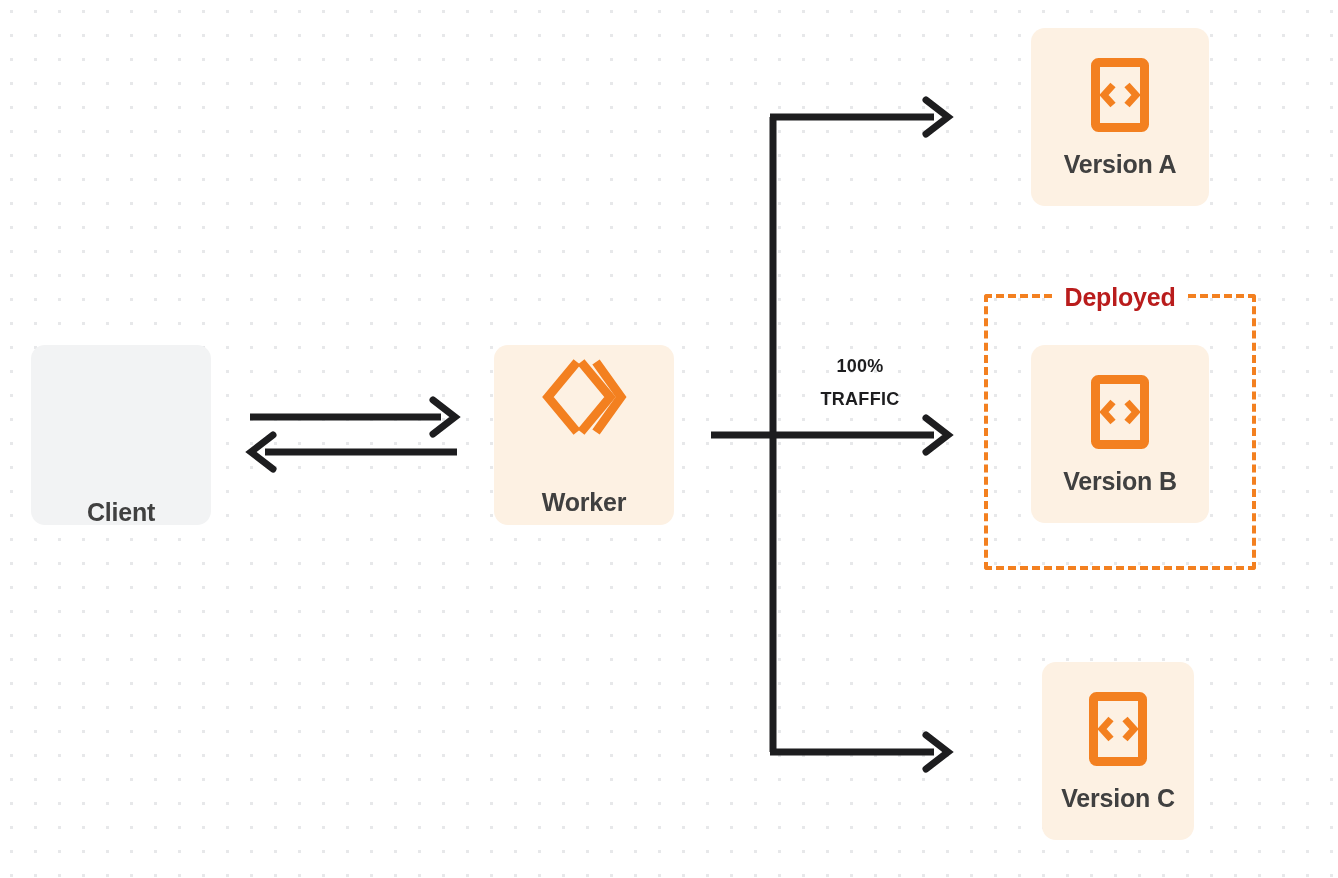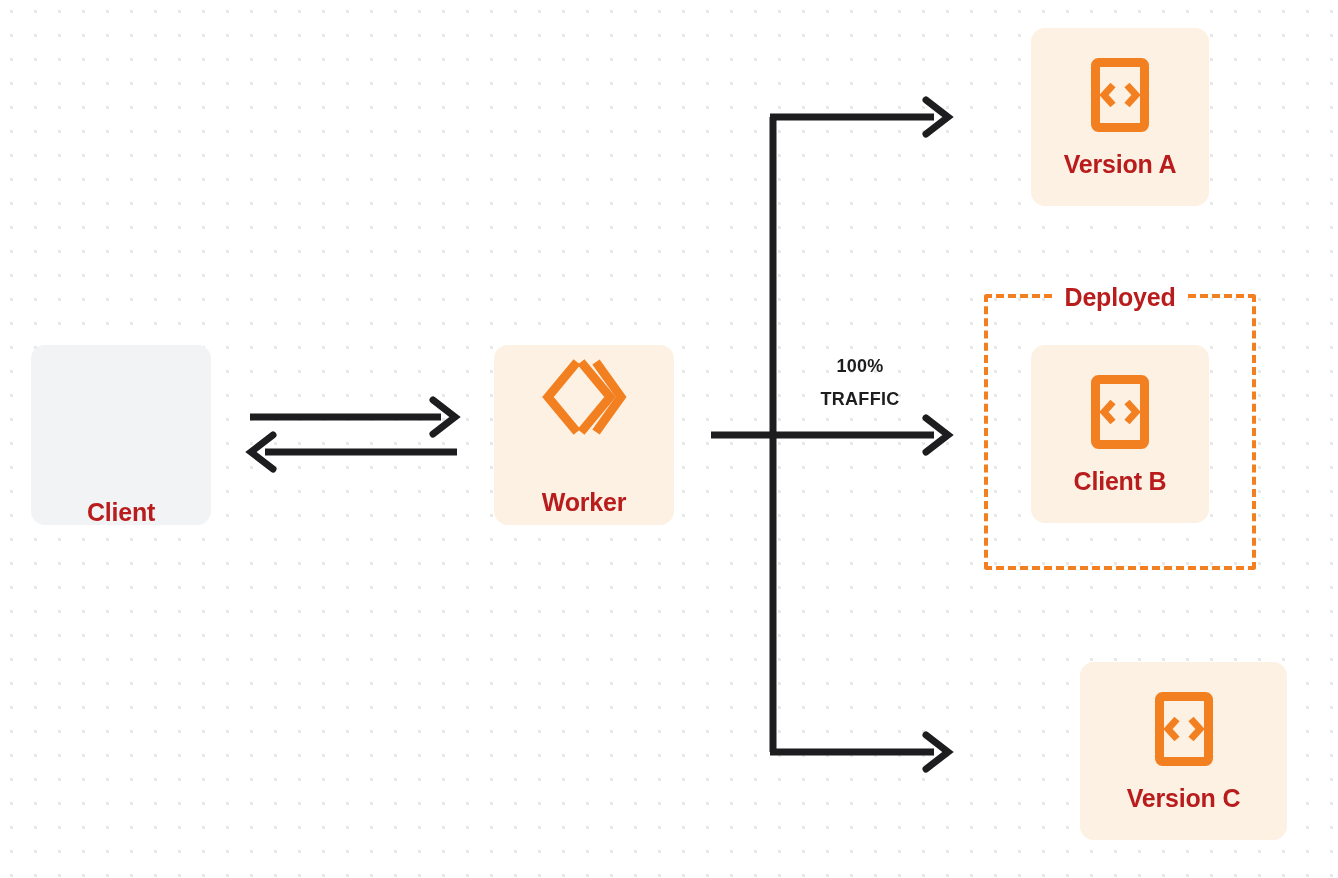--- a/index.html
+++ b/index.html
@@ -45,21 +45,21 @@
     justify-content: flex-end;
   }
 
   .node-tinted {
     background: #fdf1e3;
   }
 
   .node-label {
     font-size: 25px;
     font-weight: 700;
-    color: #b91c1c;
+    color: #404040;
     letter-spacing: -0.2px;
     line-height: 1;
     text-align: center;
   }
 
   .node-icon {
     display: block;
   }
 
   .worker-icon-wrap {
@@ -186,24 +186,24 @@
   </div>
 
   <div class="node node-tinted" style="left:1031px; top:345px; width:178px; height:178px;">
     <div class="version-icon-wrap">
       <svg class="node-icon" width="58" height="74" viewBox="0 0 58 74" xmlns="http://www.w3.org/2000/svg">
         <rect x="4.5" y="4.5" width="49" height="65" rx="3" ry="3" fill="none" stroke="#f38020" stroke-width="9"></rect>
         <path d="M 22 27 L 13 37 L 22 47" fill="none" stroke="#f38020" stroke-width="7" stroke-linecap="butt" stroke-linejoin="miter"></path>
         <path d="M 36 27 L 45 37 L 36 47" fill="none" stroke="#f38020" stroke-width="7" stroke-linecap="butt" stroke-linejoin="miter"></path>
       </svg>
     </div>
-    <div class="node-label">Client B</div>
-  </div>
-
-  <div class="node node-tinted" style="left:1080px; top:662px; width:207px; height:178px;">
+    <div class="node-label">Version B</div>
+  </div>
+
+  <div class="node node-tinted" style="left:1042px; top:662px; width:152px; height:178px;">
     <div class="version-icon-wrap">
       <svg class="node-icon" width="58" height="74" viewBox="0 0 58 74" xmlns="http://www.w3.org/2000/svg">
         <rect x="4.5" y="4.5" width="49" height="65" rx="3" ry="3" fill="none" stroke="#f38020" stroke-width="9"></rect>
         <path d="M 22 27 L 13 37 L 22 47" fill="none" stroke="#f38020" stroke-width="7" stroke-linecap="butt" stroke-linejoin="miter"></path>
         <path d="M 36 27 L 45 37 L 36 47" fill="none" stroke="#f38020" stroke-width="7" stroke-linecap="butt" stroke-linejoin="miter"></path>
       </svg>
     </div>
     <div class="node-label">Version C</div>
   </div>
 

